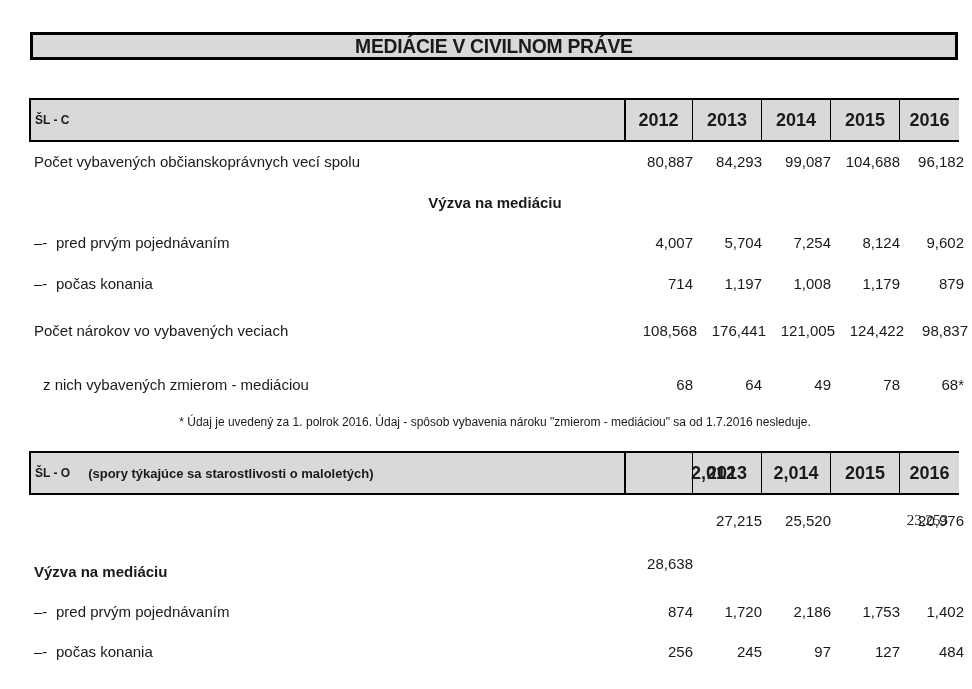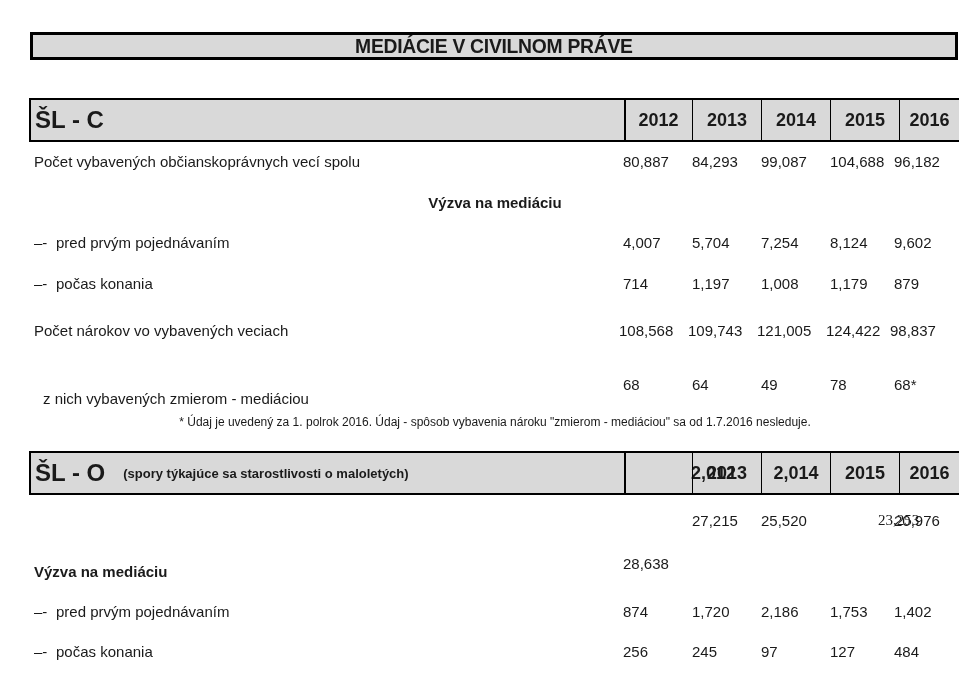--- a/index.html
+++ b/index.html
@@ -6,34 +6,34 @@
   body { width: 972px; height: 689px; position: relative; overflow: hidden;
          font-family: "Liberation Sans", sans-serif; color: #1a1a1a; }
   .title-box { position: absolute; left: 30px; top: 32px; width: 928px; height: 28px;
                border: 3px solid #000; background: #d9d9d9; box-sizing: border-box;
                display: flex; align-items: center; justify-content: center; }
   .title-box span { font-weight: bold; font-size: 21px; letter-spacing: -0.3px; transform: scaleX(0.92); display: inline-block; }
 
   .hdr { position: absolute; left: 29px; width: 930px; height: 44px; box-sizing: border-box;
          background: #d9d9d9; border-top: 2px solid #000; border-bottom: 2px solid #000; border-left: 2px solid #000; }
   .hdr .label { position: absolute; left: 4px; top: 0; height: 40px; display: flex; align-items: center; white-space: nowrap; }
-  .hdr .code { font-weight: bold; font-size: 24px; }
+  .hdr .code { font-weight: bold; font-size: 12px; }
   .hdr .desc { font-weight: bold; font-size: 13px; margin-left: 4px; }
   .hdr .desc.o { font-size: 13px; margin-left: 18px; }
   .hdr .sep { position: absolute; top: 0; bottom: 0; width: 0; border-left: 1px solid #000; }
   .hdr .sep.thick { border-left: 2px solid #000; }
   .hdr .year { position: absolute; top: 0; height: 40px; display: flex; align-items: center; justify-content: center;
                font-weight: bold; font-size: 18px; }
 
   .row { position: absolute; left: 0; width: 972px; height: 24px; font-size: 15px; }
   .row .lbl { position: absolute; left: 34px; top: 0; white-space: nowrap; }
-  .row .lbl.indent { left: 43px; margin-top: 14px; }
+  .row .lbl.indent { left: 43px; }
   .row .lbl.center { left: 0; width: 990px; text-align: center; font-weight: bold; }
   .row .lbl.bold { font-weight: bold; }
-  .row .val { position: absolute; top: 0; width: 70px; text-align: left; white-space: nowrap; }
+  .row .val { position: absolute; top: 0; width: 70px; text-align: right; white-space: nowrap; }
   .dash { display: inline-block; width: 22px; }
 
   .note { position: absolute; left: 0; width: 990px; top: 415px; text-align: center; font-size: 12px; }
 </style>
 </head>
 <body>
 
 <div class="title-box">
   <span>MEDIÁCIE V CIVILNOM PRÁVE</span>
 </div>
@@ -81,21 +81,21 @@
   <span class="val" style="left:623px;">714</span>
   <span class="val" style="left:692px;">1,197</span>
   <span class="val" style="left:761px;">1,008</span>
   <span class="val" style="left:830px;">1,179</span>
   <span class="val" style="left:894px;">879</span>
 </div>
 
 <div class="row" style="top:322px;">
   <span class="lbl">Počet nárokov  vo vybavených veciach</span>
   <span class="val" style="left:619px;width:78px;">108,568</span>
-  <span class="val" style="left:688px;width:78px;">109,743</span>
+  <span class="val" style="left:688px;width:78px;">176,441</span>
   <span class="val" style="left:757px;width:78px;">121,005</span>
   <span class="val" style="left:826px;width:78px;">124,422</span>
   <span class="val" style="left:890px;width:78px;">98,837</span>
 </div>
 
 <div class="row" style="top:376px;">
   <span class="lbl indent">z nich vybavených zmierom - mediáciou</span>
   <span class="val" style="left:623px;">68</span>
   <span class="val" style="left:692px;">64</span>
   <span class="val" style="left:761px;">49</span>

